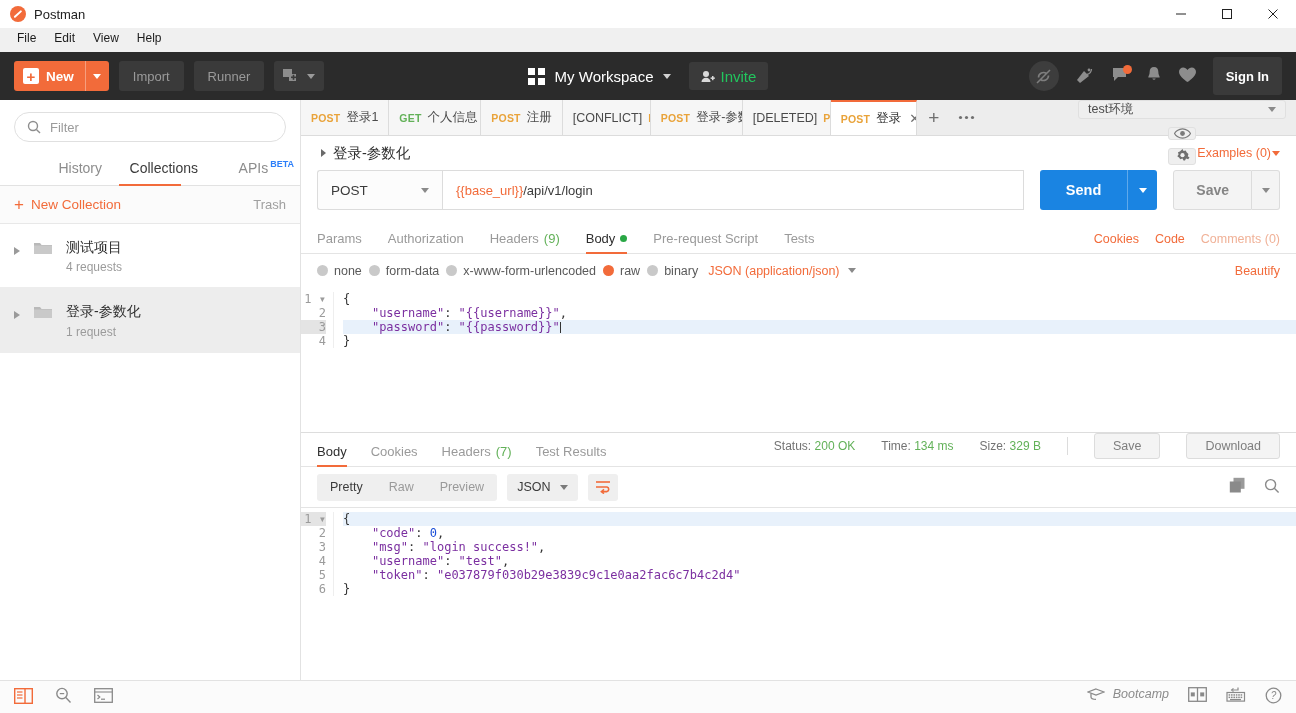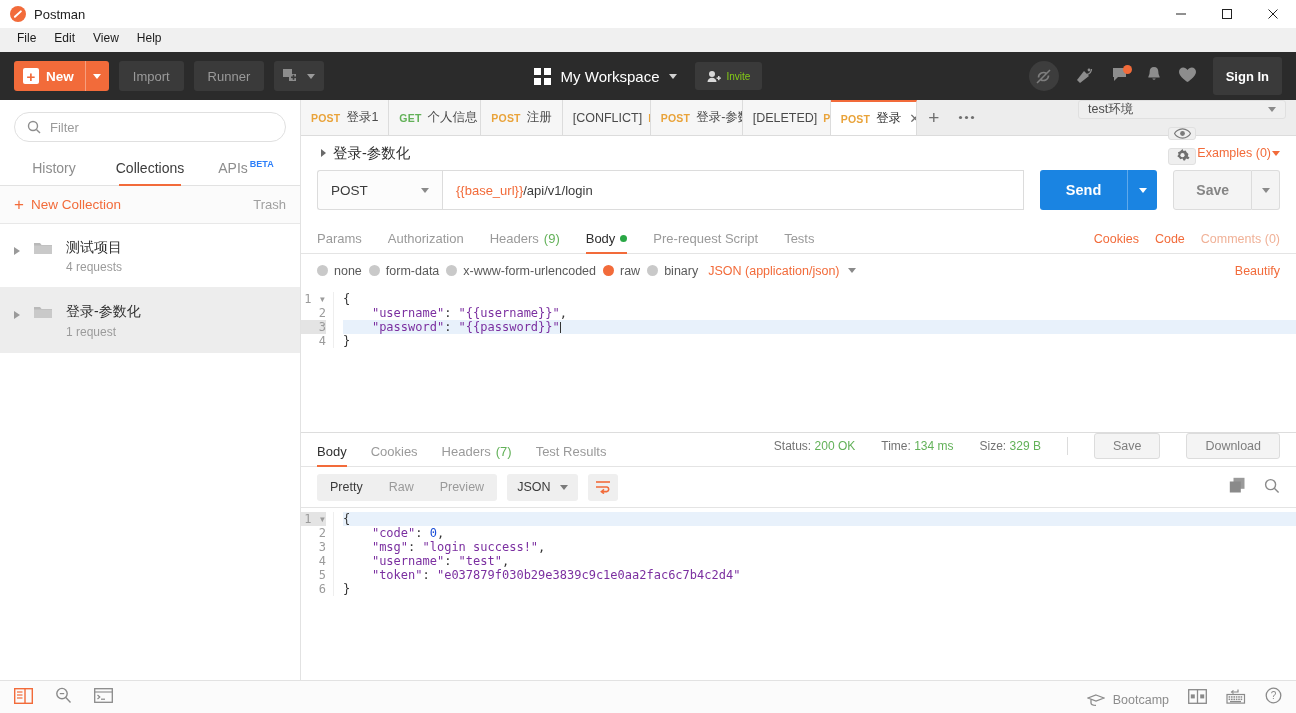--- a/index.html
+++ b/index.html
@@ -72,21 +72,21 @@
   .ws-center {
     position:absolute; left:0; right:0; top:0; height:48px;
     display:flex; align-items:center; justify-content:center; pointer-events:none;
   }
   .ws-center > * { pointer-events:auto; }
   .grid-ico { display:grid;grid-template-columns:7px 7px;grid-template-rows:7px 7px;gap:3px;margin-right:10px; }
   .grid-ico i { background:#fff; display:block; }
   .ws-name { color:#fff; font-size:15px; margin-right:9px; }
   .invite {
     display:flex;align-items:center;gap:6px;height:28px;padding:0 12px;background:#3a3a3a;
-    border-radius:3px;color:#84cc16;font-size:10px;
+    border-radius:3px;color:#22c55e;font-size:15px;
   }
   .tb-right { margin-left:auto; display:flex; align-items:center; gap:16px; }
   .icon-circle {
     width:30px;height:30px;border-radius:50%;background:#3d3d3d;
     display:flex;align-items:center;justify-content:center;color:#7e7e7e;
   }
   .dot-badge { position:absolute; top:-1px; right:-2px; width:9px;height:9px;border-radius:50%;background:#f26b3a; }
   .signin {
     height:38px;display:flex;align-items:center;padding:0 13px;background:#3a3a3a;border-radius:3px;
     color:#fff;font-size:13px;font-weight:bold;
@@ -97,21 +97,21 @@
 
   
   .sidebar { width:301px; flex:0 0 301px; background:#fff; border-right:1px solid #e2e2e2; display:flex; flex-direction:column; }
   .filter-wrap { padding:12px 14px 10px 14px; }
   .filter {
     height:30px;border:1px solid #e0e0e0;border-radius:15px;display:flex;align-items:center;
     padding:0 12px; color:#9b9b9b; font-size:13px; gap:9px;
   }
   .side-tabs { display:flex; align-items:flex-end; height:34px; border-bottom:1px solid #e2e2e2; padding:0 6px; }
   .side-tab {
-    flex:1 1 0; text-align:center; font-size:14px; color:#8d8d8d; padding-bottom:9px;
+    flex:1 1 0; text-align:right; font-size:14px; color:#8d8d8d; padding-bottom:9px;
     position:relative;
     margin-top:8px;
   }
   .side-tab.active { color:#3b3b3b; }
   .side-tab.active::after{
     content:"";position:absolute;left:18%;right:18%;bottom:-1px;height:2.5px;background:#f26b3a;
   }
   .beta { color:#2d7ff9; font-size:9px; font-weight:bold; vertical-align:super; margin-left:2px; }
   .newcol-row {
     height:38px;display:flex;align-items:center;padding:0 14px;border-bottom:1px solid #e8e8e8;
@@ -222,21 +222,21 @@
   .seg span { padding:0 13px; font-size:12.5px; color:#9a9a9a; line-height:27px; }
   .seg span.active { color:#3b3b3b; }
   .seg2 { display:flex; background:#efefef; border-radius:3px; height:27px; align-items:center; padding:0 10px; gap:10px; font-size:12.5px; color:#3b3b3b;}
   .wrapbtn { width:30px;height:27px;background:#efefef;border-radius:3px;display:flex;align-items:center;justify-content:center;color:#f26b3a; }
   .resp-right { margin-left:auto; display:flex; align-items:center; gap:18px; color:#8c8c8c; }
   .resp-editor-wrap { flex:1 1 auto; overflow:hidden; border-top:1px solid #e4e4e4; padding-top:4px; }
 
   
   .statusbar { height:33px; flex:0 0 33px; background:#fbfbfb; border-top:1px solid #e2e2e2; display:flex; align-items:center; padding:0 14px; color:#8c8c8c; }
   .sb-left { display:flex; align-items:center; gap:22px; }
-  .sb-right { margin-left:auto; display:flex; align-items:flex-end; gap:19px; font-size:12.5px; }
+  .sb-right { margin-left:auto; display:flex; align-items:flex-start; gap:19px; font-size:12.5px;font-style:italic; }
   .bootcamp { display:flex; align-items:center; gap:8px; color:#8c8c8c; }
 </style>
 </head>
 <body>
 
 <div class="app">
 
   <div class="titlebar">
     <div class="tb-logo"></div>
     <div class="tb-title">Postman</div>

